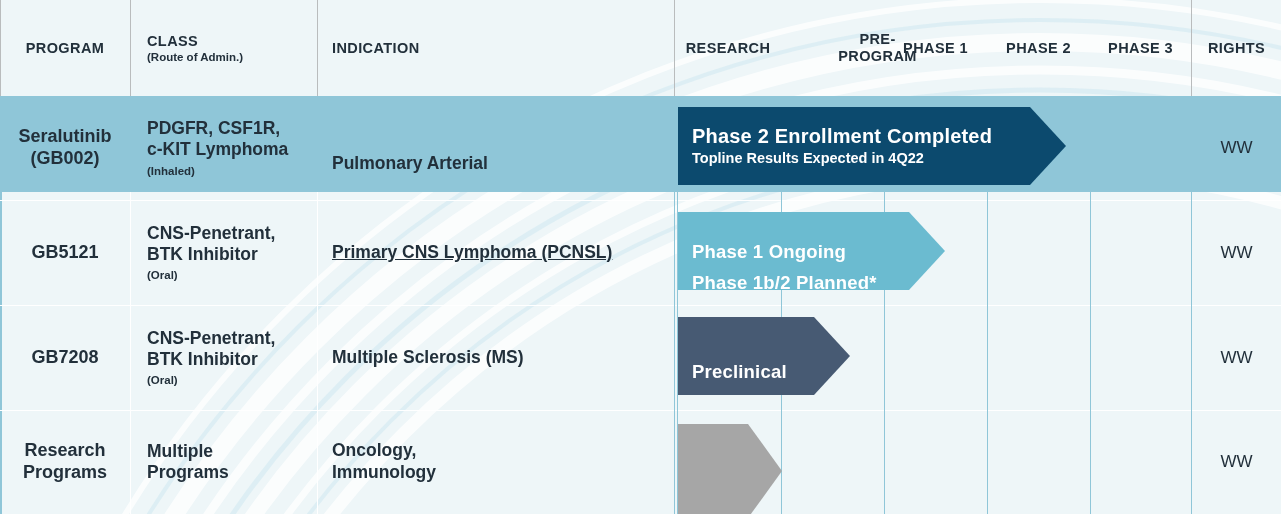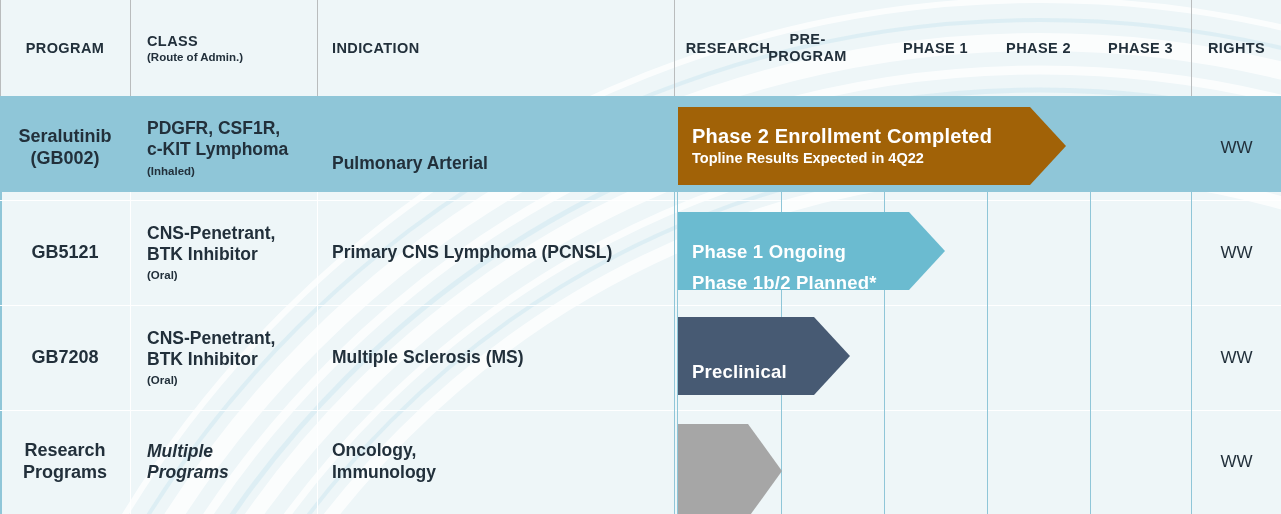--- a/index.html
+++ b/index.html
@@ -159,21 +159,21 @@
     <div class="vline" style="left:781px;top:96px;height:418px;"></div>
     <div class="vline" style="left:884px;top:96px;height:418px;"></div>
     <div class="vline" style="left:987px;top:96px;height:418px;"></div>
     <div class="vline" style="left:1090px;top:96px;height:418px;"></div>
     <div class="vline" style="left:1191px;top:96px;height:418px;"></div>
   </div>
 
   <div class="arrow-layer">
 
     <div class="arrow" style="left:678px;top:107px;width:388px;height:78px;
-                background:#a16207;
+                background:#0c4a6e;
                 clip-path:polygon(0 0, calc(100% - 36px) 0, 100% 50%, calc(100% - 36px) 100%, 0 100%);">
       <div class="a1">Phase 2 Enrollment Completed</div>
       <div class="a2">Topline Results Expected in 4Q22</div>
     </div>
 
     <div class="arrow" style="left:678px;top:212px;width:267px;height:78px;
                 background:#6BBBD0;
                 clip-path:polygon(0 0, calc(100% - 36px) 0, 100% 50%, calc(100% - 36px) 100%, 0 100%);">
       <div class="a1 sm">Phase 1 Ongoing</div>
       <div class="a1 sm" style="margin-top:9px;">Phase 1b/2 Planned*</div>
@@ -199,21 +199,21 @@
     <div class="hcell" style="left:131px;width:186px;padding-left:16px;box-sizing:border-box;align-items:flex-start;">
       <span class="ttl">CLASS</span>
       <span class="sub">(Route of Admin.)</span>
     </div>
     <div class="hcell" style="left:318px;width:356px;padding-left:14px;box-sizing:border-box;align-items:flex-start;">
       <span class="ttl">INDICATION</span>
     </div>
     <div class="hcell center" style="left:675px;width:106px;">
       <span class="ttl">RESEARCH</span>
     </div>
-    <div class="hcell center" style="left:756px;width:103px;">
+    <div class="hcell center" style="left:826px;width:103px;">
       <span class="ttl">PRE-</span>
       <span class="ttl">PROGRAM</span>
     </div>
     <div class="hcell center" style="left:884px;width:103px;">
       <span class="ttl">PHASE 1</span>
     </div>
     <div class="hcell center" style="left:987px;width:103px;">
       <span class="ttl">PHASE 2</span>
     </div>
     <div class="hcell center" style="left:1090px;width:101px;">
@@ -243,21 +243,21 @@
     </div>
 
     <div class="cell prog" style="left:0;top:104px;width:130px;height:105px;">
       <span>GB5121</span>
     </div>
     <div class="cell cls" style="left:131px;top:104px;width:186px;height:105px;padding-left:16px;box-sizing:border-box;">
       <span>CNS-Penetrant,</span>
       <span>BTK Inhibitor</span>
       <span class="route">(Oral)</span>
     </div>
-    <div class="cell ind" style="left:318px;top:104px;width:356px;height:105px;padding-left:14px;box-sizing:border-box;">
+    <div class="cell ind" style="left:318px;top:104px;width:356px;height:105px;padding-left:14px;box-sizing:border-box;text-decoration:underline;">
       <span>Primary CNS Lymphoma (PCNSL)</span>
     </div>
     <div class="cell rights" style="left:1192px;top:104px;width:89px;height:105px;">
       <span>WW</span>
     </div>
 
     <div class="cell prog" style="left:0;top:209px;width:130px;height:105px;">
       <span>GB7208</span>
     </div>
     <div class="cell cls" style="left:131px;top:209px;width:186px;height:105px;padding-left:16px;box-sizing:border-box;">
@@ -269,21 +269,21 @@
       <span>Multiple Sclerosis (MS)</span>
     </div>
     <div class="cell rights" style="left:1192px;top:209px;width:89px;height:105px;">
       <span>WW</span>
     </div>
 
     <div class="cell prog" style="left:0;top:314px;width:130px;height:104px;">
       <span>Research</span>
       <span>Programs</span>
     </div>
-    <div class="cell cls" style="left:131px;top:314px;width:186px;height:104px;padding-left:16px;box-sizing:border-box;font-style:italic;">
+    <div class="cell cls" style="left:131px;top:314px;width:186px;height:104px;padding-left:16px;box-sizing:border-box;">
       <span>Multiple</span>
       <span>Programs</span>
     </div>
     <div class="cell ind" style="left:318px;top:314px;width:356px;height:104px;padding-left:14px;box-sizing:border-box;">
       <span>Oncology,</span>
       <span>Immunology</span>
     </div>
     <div class="cell rights" style="left:1192px;top:314px;width:89px;height:104px;">
       <span>WW</span>
     </div>

